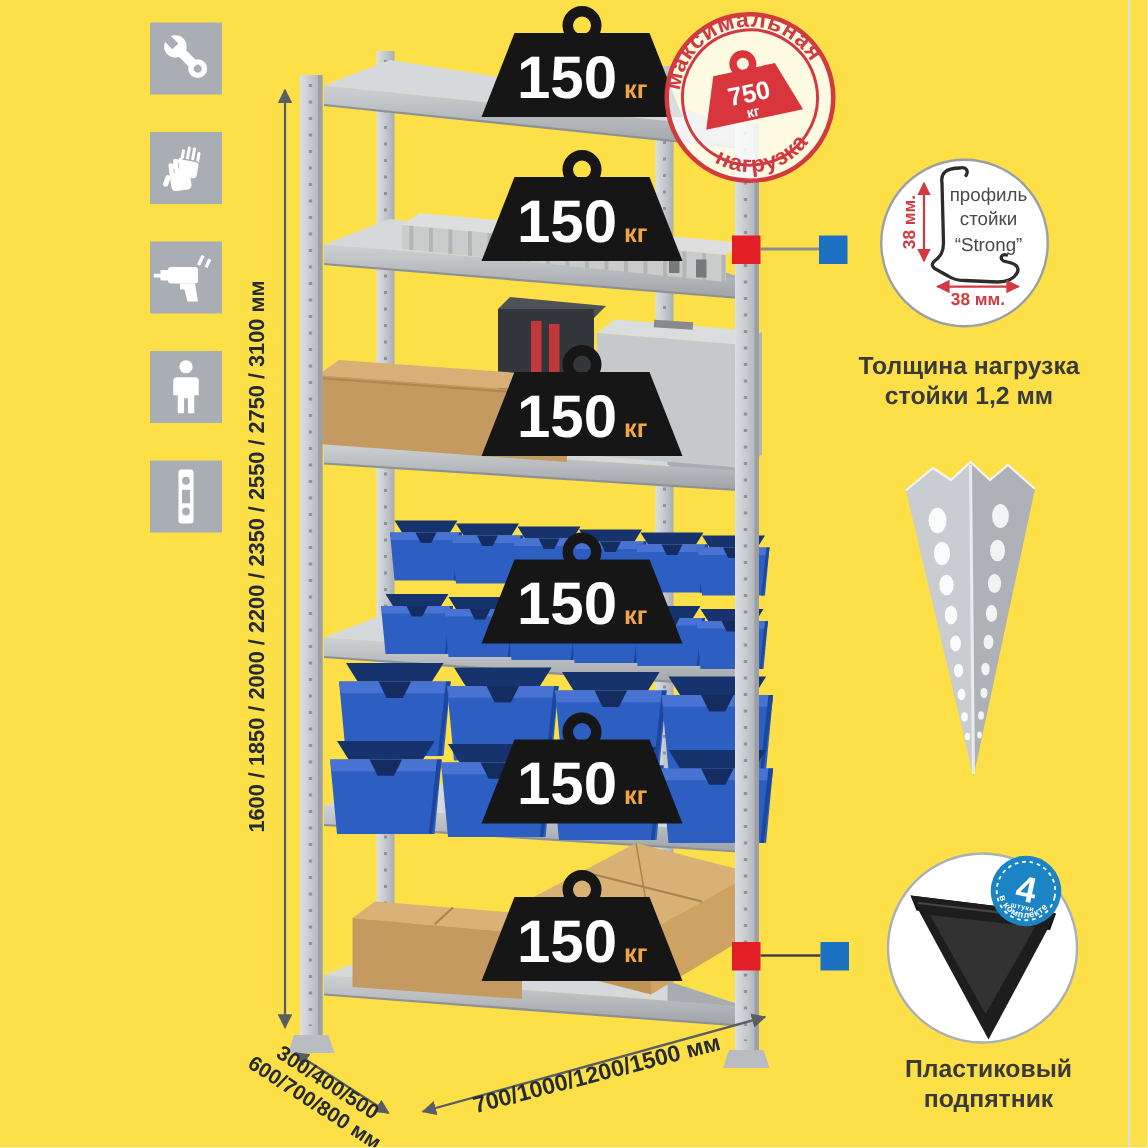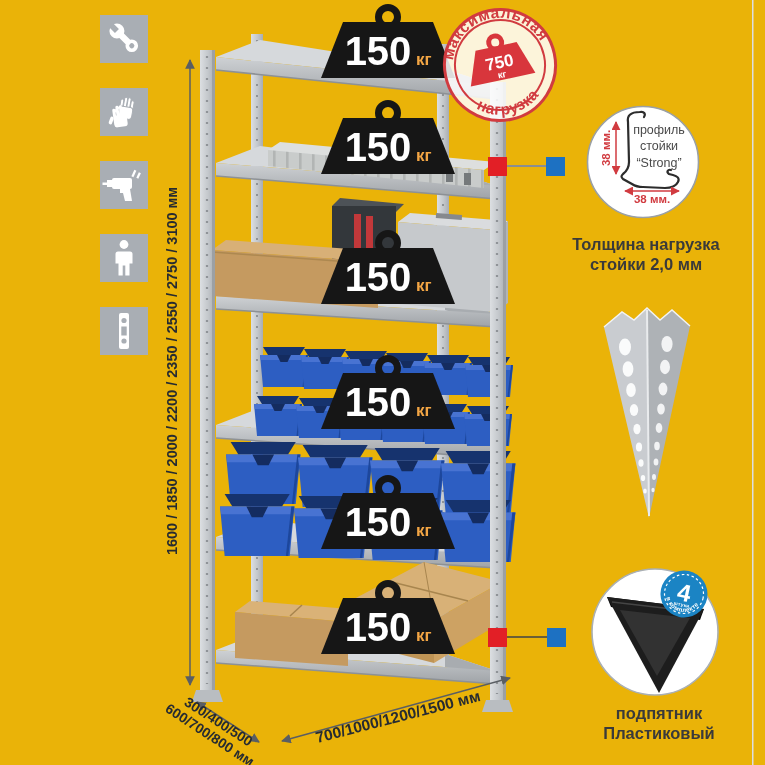--- a/index.html
+++ b/index.html
@@ -1,16 +1,16 @@
 <!DOCTYPE html>
 <html><head>
 <meta charset="utf-8">
 <style>
   html,body{margin:0;padding:0;background:#fff;}
-  #stage{position:relative;width:765px;height:765px;background:#eab308;overflow:hidden;
+  #stage{position:relative;width:765px;height:765px;background:#fde047;overflow:hidden;
          font-family:"Liberation Sans",sans-serif;}
   #scene{position:absolute;left:0;top:0;}
   .icon-box{position:absolute;left:100px;width:48px;height:48px;background:#a9aeb4;}
   .overlay{position:absolute;}
   .dim-text{color:#262b31;font-weight:700;font-size:14.5px;text-align:center;white-space:nowrap;}
   .dim-text2{color:#262b31;font-weight:700;font-size:14px;line-height:1.12;text-align:center;white-space:nowrap;}
   .caption{color:#3a3a3a;font-weight:700;font-size:16.5px;line-height:1.22;text-align:center;}
   
   .t150{font:700 40px "Liberation Sans",sans-serif;fill:#ffffff;}
   .tkg{font:700 17px "Liberation Sans",sans-serif;fill:#f2a544;}
@@ -384,21 +384,21 @@
 
 <div class="overlay dim-text2" style="left:129px;top:713px;width:170px;transform:rotate(33deg);">
   <div>300/400/500</div>
   <div>600/700/800 мм</div>
 </div>
 
 <div class="overlay dim-text" style="left:258px;top:708px;width:280px;transform:rotate(-14.5deg);font-size:15.5px;">700/1000/1200/1500 мм</div>
 
 <div class="overlay caption" style="left:566px;top:234px;width:160px;">
   <div>Толщина нагрузка</div>
-  <div>стойки 2,0 мм</div>
+  <div>стойки 1,2 мм</div>
 </div>
 
 <div class="overlay caption" style="left:579px;top:703px;width:160px;">
+  <div>Пластиковый</div>
   <div>подпятник</div>
-  <div>Пластиковый</div>
 </div>
 
 </div>
 
 </body></html>

